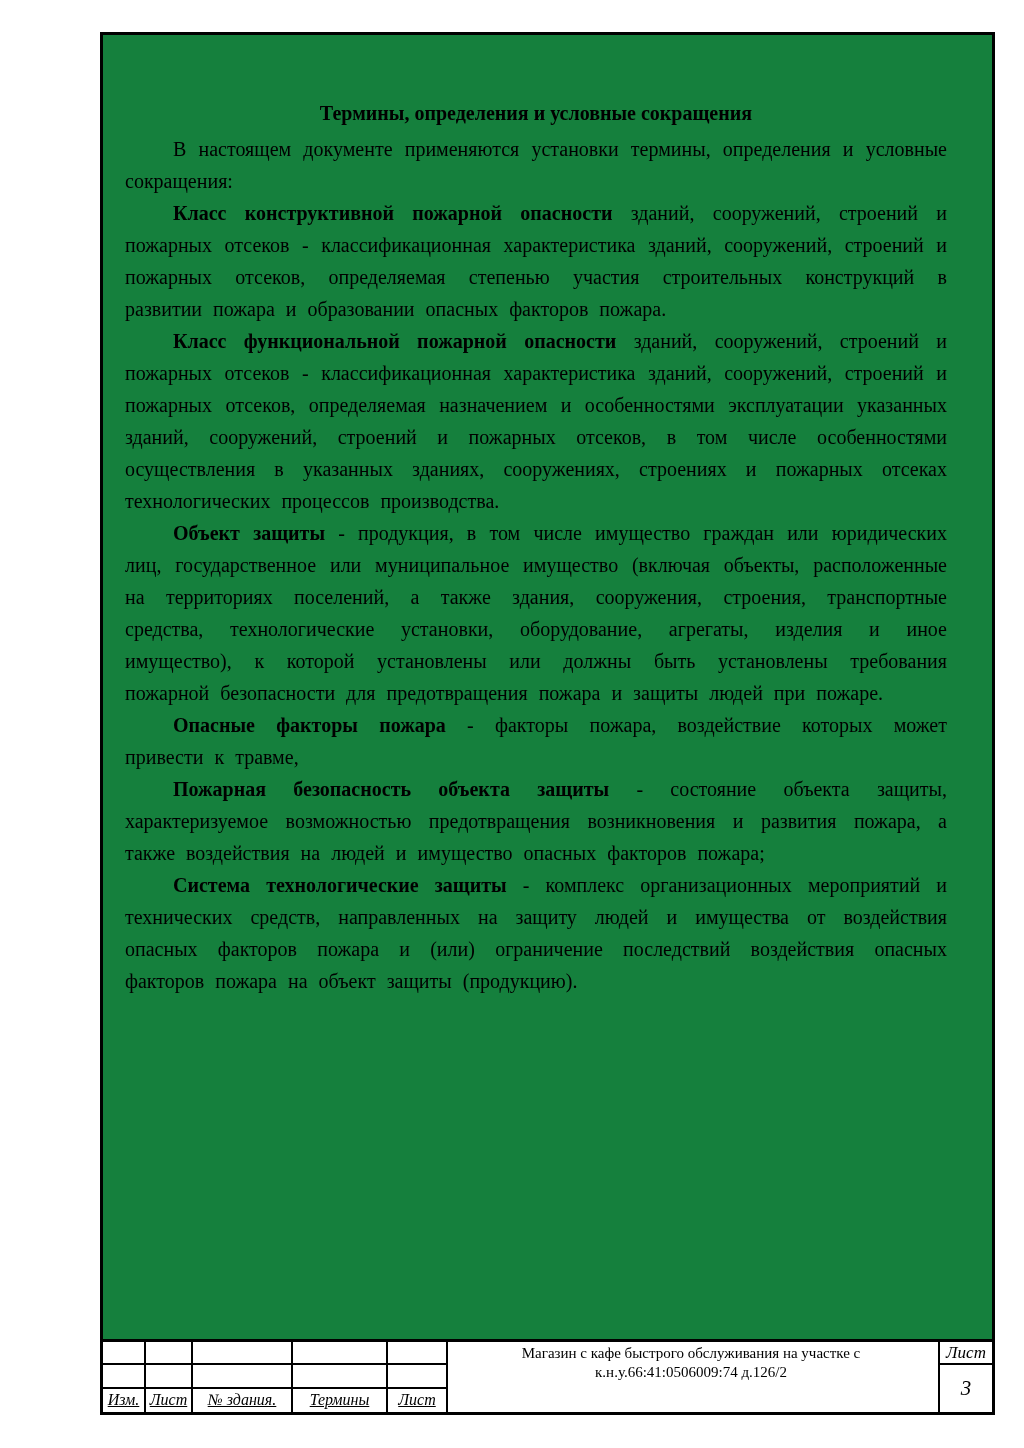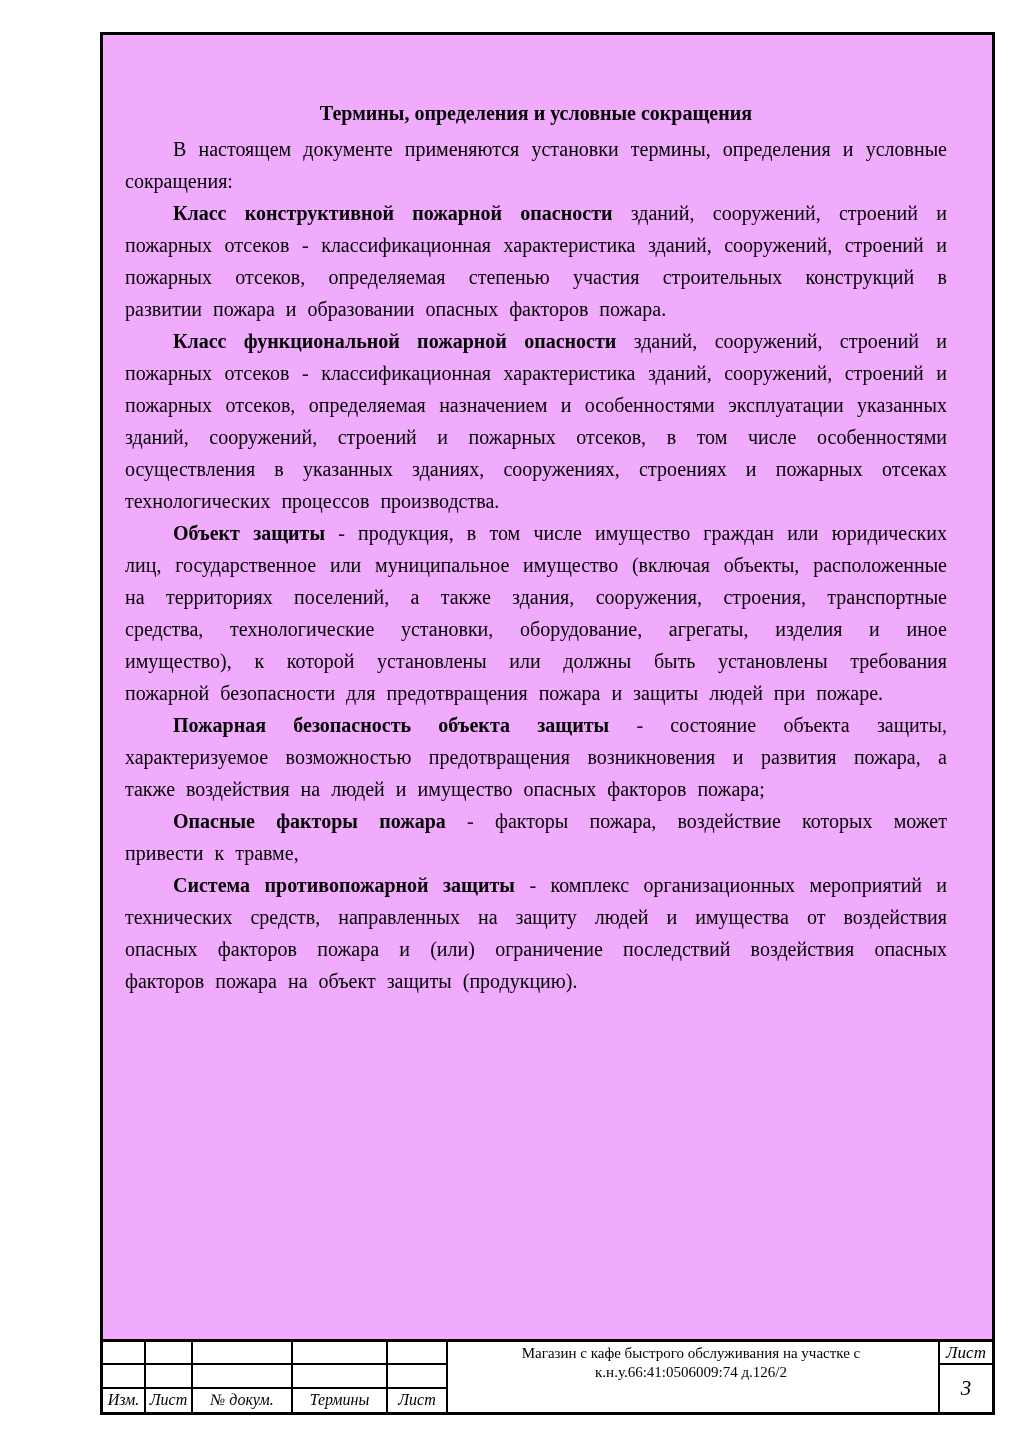--- a/index.html
+++ b/index.html
@@ -16,21 +16,21 @@
     overflow: hidden;
   }
   .frame {
     position: absolute;
     left: 100px;
     top: 32px;
     width: 895px;
     height: 1383px;
     border: 3px solid #000000;
     box-sizing: border-box;
-    background: #f0abfc;
+    background: #15803d;
   }
   .content {
     position: absolute;
     left: 22px;
     top: 62px;
     width: 822px;
   }
   .doc-title {
     margin: 0 0 4px 0;
     font-size: 20px;
@@ -60,20 +60,21 @@
     border-top: 3px solid #000000;
     box-sizing: border-box;
     display: flex;
     background: #ffffff;
   }
   .tb-left {
     display: grid;
     grid-template-columns: 43px 47px 100px 95px 60px;
     grid-template-rows: 1fr 1fr 1fr;
     box-sizing: border-box;
+    text-decoration: underline;
   }
   .tb-cell {
     border-right: 2.5px solid #000000;
     border-bottom: 2.5px solid #000000;
     box-sizing: border-box;
     font-style: italic;
     font-size: 16px;
     text-align: center;
     display: flex;
     align-items: center;
@@ -126,44 +127,44 @@
     <h1 class="doc-title">Термины, определения и условные сокращения</h1>
 
     <p class="para"><b class="term"></b><span>В настоящем документе применяются установки термины, определения и условные сокращения:</span></p>
 
     <p class="para"><b class="term">Класс конструктивной пожарной опасности</b><span> зданий, сооружений, строений и пожарных отсеков - классификационная характеристика зданий, сооружений, строений и пожарных отсеков, определяемая степенью участия строительных конструкций в развитии пожара и образовании опасных факторов пожара.</span></p>
 
     <p class="para"><b class="term">Класс функциональной пожарной опасности</b><span> зданий, сооружений, строений и пожарных отсеков - классификационная характеристика зданий, сооружений, строений и пожарных отсеков, определяемая назначением и особенностями эксплуатации указанных зданий, сооружений, строений и пожарных отсеков, в том числе особенностями осуществления в указанных зданиях, сооружениях, строениях и пожарных отсеках технологических процессов производства.</span></p>
 
     <p class="para"><b class="term">Объект защиты</b><span> - продукция, в том числе имущество граждан или юридических лиц, государственное или муниципальное имущество (включая объекты, расположенные на территориях поселений, а также здания, сооружения, строения, транспортные средства, технологические установки, оборудование, агрегаты, изделия и иное имущество), к которой установлены или должны быть установлены требования пожарной безопасности для предотвращения пожара и защиты людей при пожаре.</span></p>
 
+    <p class="para"><b class="term">Опасные факторы пожара</b><span> - факторы пожара, воздействие которых может привести к травме,</span></p>
+
     <p class="para"><b class="term">Пожарная безопасность объекта защиты</b><span> - состояние объекта защиты, характеризуемое возможностью предотвращения возникновения и развития пожара, а также воздействия на людей и имущество опасных факторов пожара;</span></p>
 
-    <p class="para"><b class="term">Опасные факторы пожара</b><span> - факторы пожара, воздействие которых может привести к травме,</span></p>
 
-
-    <p class="para"><b class="term">Система противопожарной защиты</b><span> - комплекс организационных мероприятий и технических средств, направленных на защиту людей и имущества от воздействия опасных факторов пожара и (или) ограничение последствий воздействия опасных факторов пожара на объект защиты (продукцию).</span></p>
+    <p class="para"><b class="term">Система технологические защиты</b><span> - комплекс организационных мероприятий и технических средств, направленных на защиту людей и имущества от воздействия опасных факторов пожара и (или) ограничение последствий воздействия опасных факторов пожара на объект защиты (продукцию).</span></p>
   </div>
 
   <div class="titleblock">
 
     <div class="tb-left">
       <div class="tb-cell"></div>
       <div class="tb-cell"></div>
       <div class="tb-cell"></div>
       <div class="tb-cell"></div>
       <div class="tb-cell"></div>
       <div class="tb-cell"></div>
       <div class="tb-cell"></div>
       <div class="tb-cell"></div>
       <div class="tb-cell"></div>
       <div class="tb-cell"></div>
       <div class="tb-cell last-row">Изм.</div>
       <div class="tb-cell last-row">Лист</div>
-      <div class="tb-cell last-row">№ докум.</div>
+      <div class="tb-cell last-row">№ здания.</div>
       <div class="tb-cell last-row">Термины</div>
       <div class="tb-cell last-row">Лист</div>
     </div>
 
     <div class="tb-doc">Магазин с кафе быстрого обслуживания на участке с к.н.у.66:41:0506009:74 д.126/2</div>
 
     <div class="tb-sheet">
       <div class="tb-sheet-header">Лист</div>
       <div class="tb-sheet-value">3</div>
     </div>

